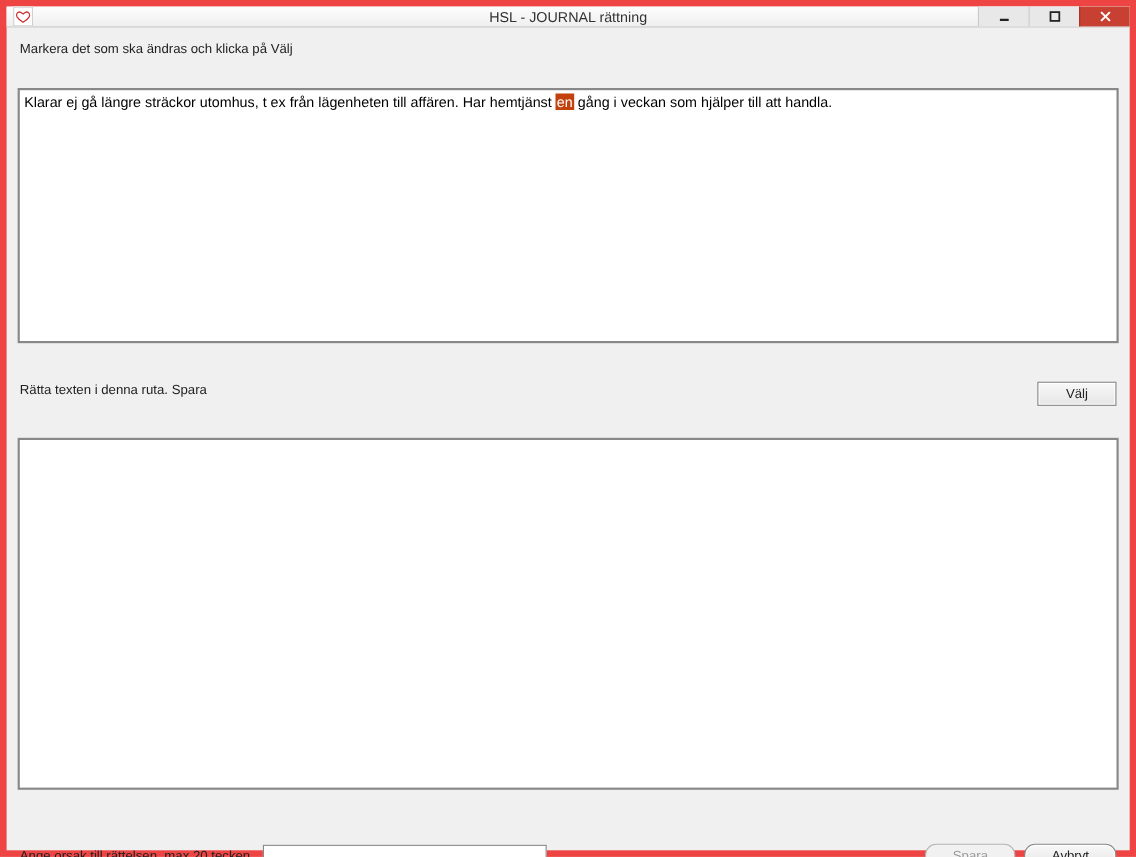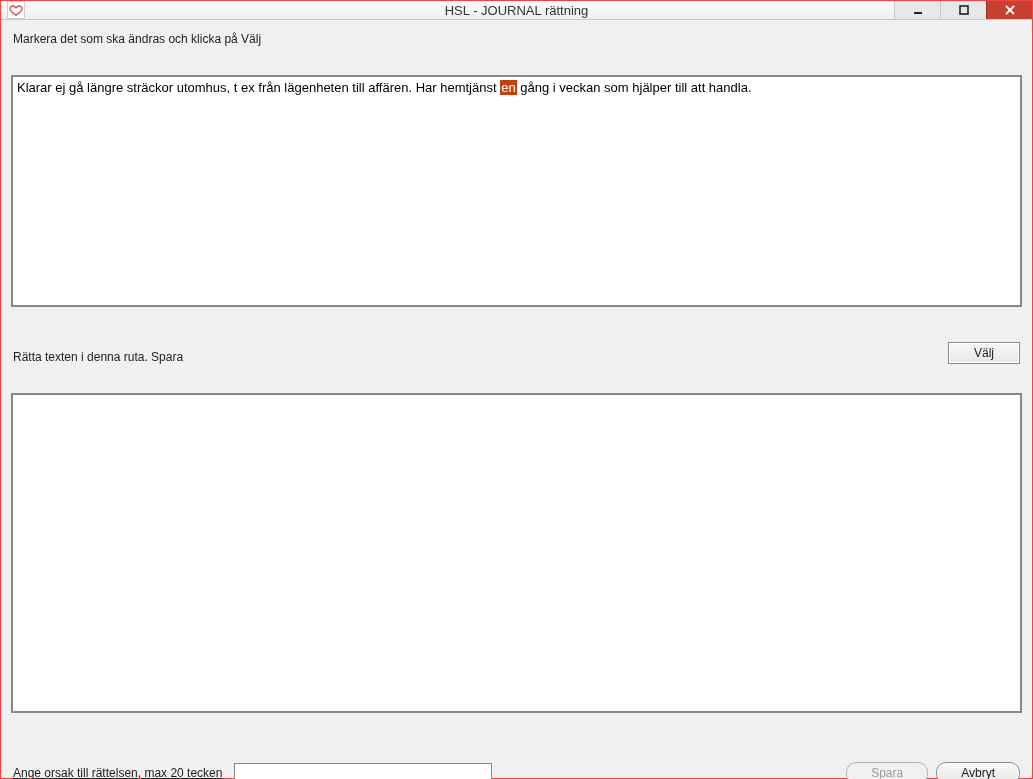--- a/index.html
+++ b/index.html
@@ -6,21 +6,21 @@
   html, body {
     margin: 0; padding: 0;
     width: 1033px; height: 779px;
     font-family: "Segoe UI", Tahoma, Arial, sans-serif;
     font-size: 12px;
     background: #fff;
     overflow: hidden;
   }
   .window {
     width: 1033px; height: 779px;
-    border: 1px solid #ef4444;
+    border: 6px solid #ef4444;
     background: #f0f0f0;
     display: flex;
     flex-direction: column;
   }
   
   .titlebar {
     height: 30px;
     background: linear-gradient(#fdfdfd, #efefef);
     border-bottom: 1px solid #c9c9c9;
     display: flex;
@@ -70,21 +70,21 @@
     flex-direction: column;
     gap: 25px;
   }
   .section-label {
     font-size: 12px;
     color: #222;
     margin: 6px 2px 4px 2px;
   }
   .row-label-btn {
     display: flex;
-    align-items: flex-end;
+    align-items: flex-start;
     margin: 10px 2px 4px 2px;
   }
   .row-label-btn .spacer { flex: 1; }
   .textbox {
     width: 100%;
     resize: none;
     border: 2px solid #888;
     background: #fff;
     font-family: inherit;
     font-size: 13px;

